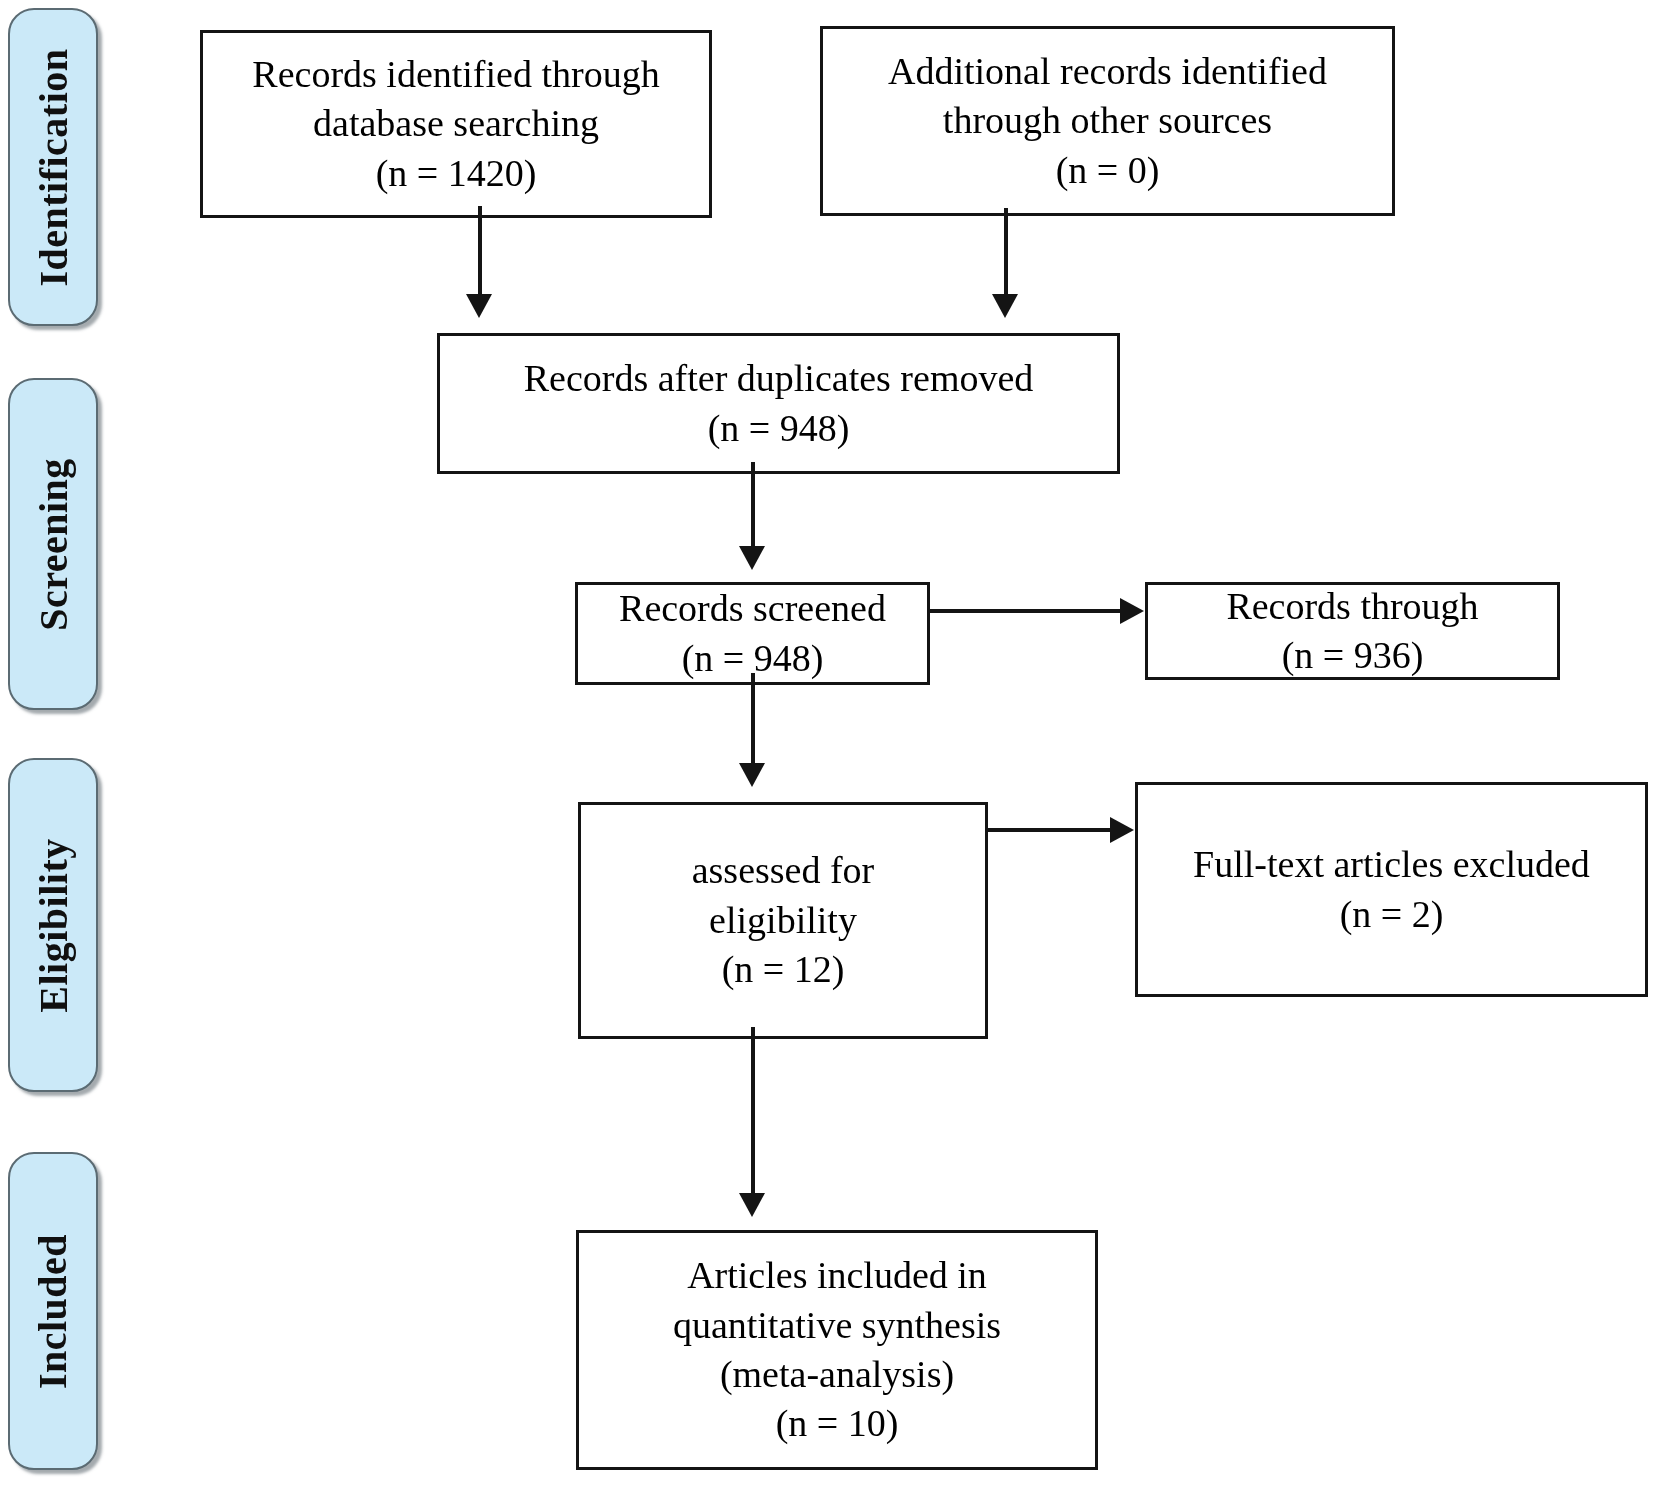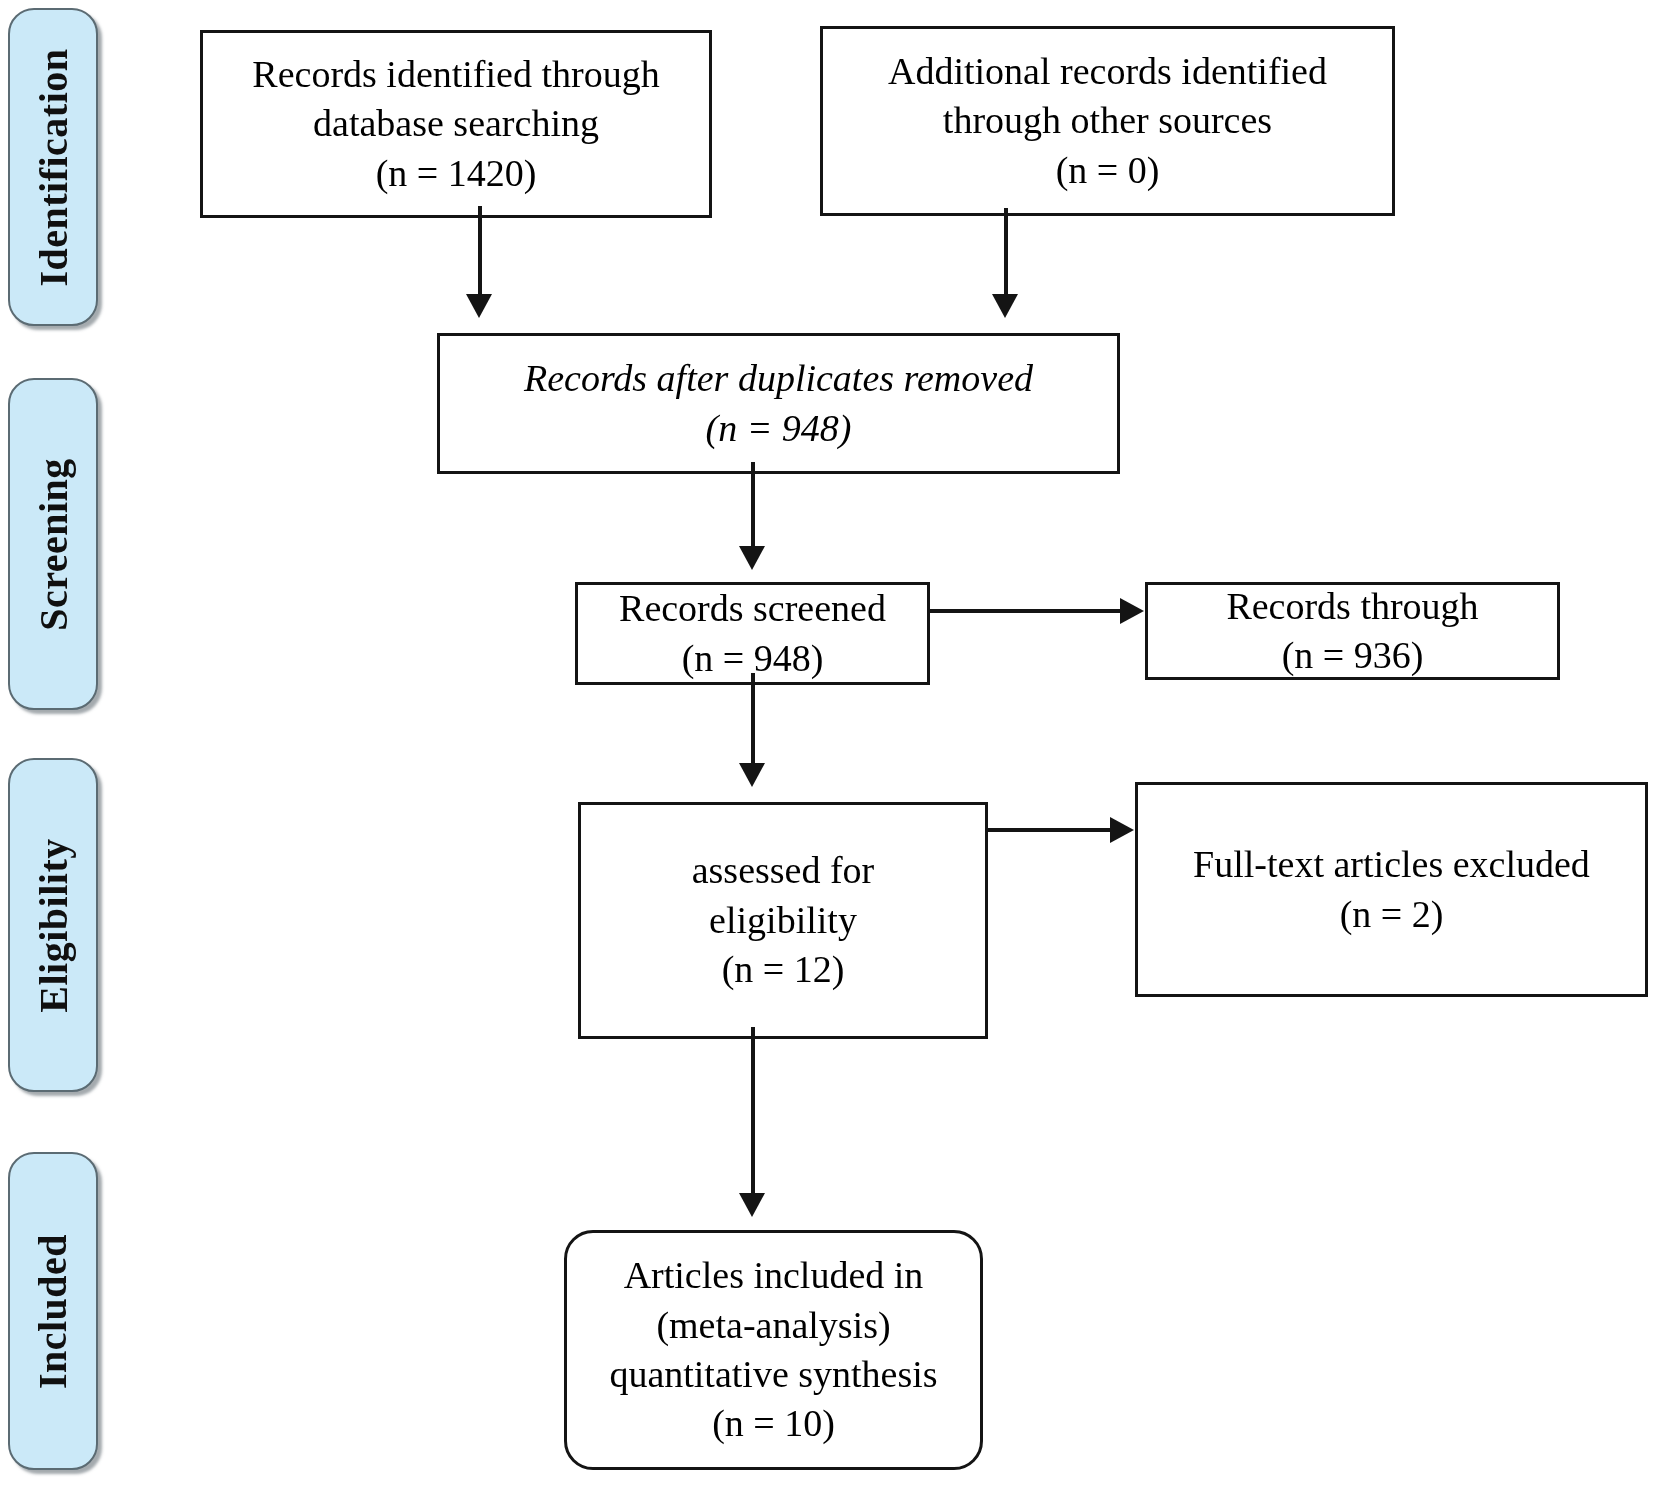--- a/index.html
+++ b/index.html
@@ -117,21 +117,21 @@
     <span class="ln">through other sources</span>
     <span class="ln">(n = 0)</span>
   </div>
 
   <div class="vline" style="left:478px; top:206px; height:90px;"></div>
   <div class="arrow-down" style="left:466px; top:294px;"></div>
 
   <div class="vline" style="left:1004px; top:208px; height:88px;"></div>
   <div class="arrow-down" style="left:992px; top:294px;"></div>
 
-  <div class="flow-box" style="left:437px; top:321px; width:683px; height:141px;font-style:italic;">
+  <div class="flow-box" style="left:437px; top:321px; width:683px; height:141px;">
     <span class="ln">Records after duplicates removed</span>
     <span class="ln">(n = 948)</span>
   </div>
 
   <div class="vline" style="left:751px; top:462px; height:86px;"></div>
   <div class="arrow-down" style="left:739px; top:546px;"></div>
 
   <div class="flow-box" style="left:575px; top:570px; width:355px; height:103px;">
     <span class="ln">Records screened</span>
     <span class="ln">(n = 948)</span>
@@ -158,20 +158,20 @@
   <div class="arrow-right" style="left:1110px; top:817px;"></div>
 
   <div class="flow-box" style="left:1135px; top:770px; width:513px; height:215px;">
     <span class="ln">Full-text articles excluded</span>
     <span class="ln">(n = 2)</span>
   </div>
 
   <div class="vline" style="left:751px; top:1027px; height:168px;"></div>
   <div class="arrow-down" style="left:739px; top:1193px;"></div>
 
-  <div class="flow-box" style="left:564px; top:1218px; width:419px; height:240px;border-radius:29px;">
+  <div class="flow-box" style="left:576px; top:1218px; width:522px; height:240px;">
     <span class="ln">Articles included in</span>
+    <span class="ln">quantitative synthesis</span>
     <span class="ln">(meta-analysis)</span>
-    <span class="ln">quantitative synthesis</span>
     <span class="ln">(n = 10)</span>
   </div>
 
 </div>
 
 </body></html>

